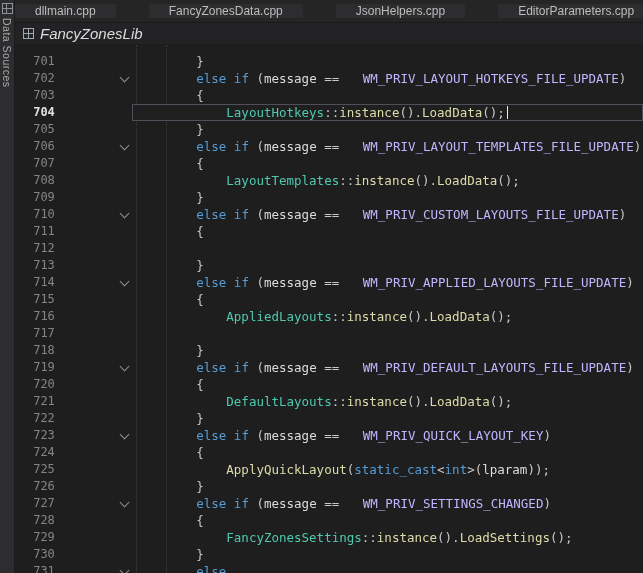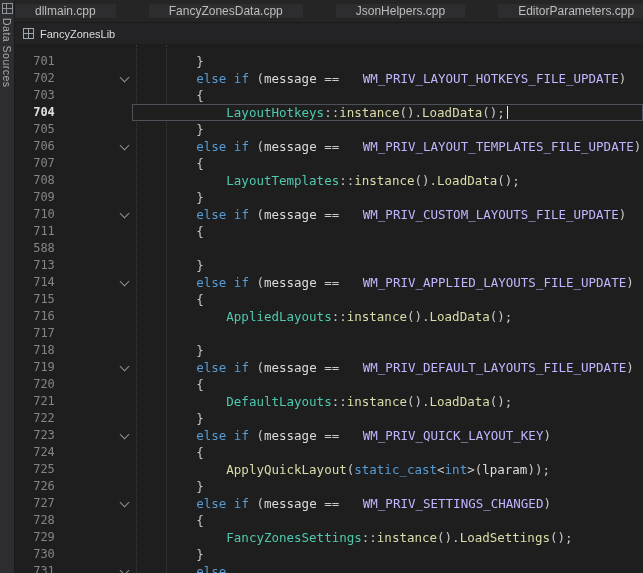--- a/index.html
+++ b/index.html
@@ -46,21 +46,21 @@
   .pin-icon::after{content:"";position:absolute;left:4px;top:7px;width:1px;height:4px;background:#C2C2C2;}
   .close-icon{margin-left:6px;font-size:12px;font-weight:normal;color:#C8C8C8;line-height:1;}
   
   .breadcrumb{
     height:22px;flex:0 0 22px;background:#232326;border-bottom:1px solid #1c1c1c;
     display:flex;align-items:center;padding-left:8px;gap:6px;box-sizing:border-box;
   }
   .bc-icon{width:9px;height:9px;border:1px solid #9FA8B0;position:relative;flex:0 0 auto;}
   .bc-icon::before{content:"";position:absolute;left:3.5px;top:0;bottom:0;width:1px;background:#9FA8B0;}
   .bc-icon::after{content:"";position:absolute;top:3.5px;left:0;right:0;height:1px;background:#9FA8B0;}
-  .bc-label{font-size:11px;color:#DCDCDC;}
+  .bc-label{font-size:15px;color:#DCDCDC;font-style:italic;}
   
   .editor{
     position:relative;flex:1;background:var(--editor_bg,#1E1E1E);overflow:hidden;
     font-family:"DejaVu Sans Mono","Liberation Mono",monospace;font-size:12.5px;
   }
   .guide{position:absolute;top:0;bottom:0;width:0;border-left:1px dotted var(--indent_guide,#3C3C3C);z-index:0;}
   .guide.g1{left:121px;}
   .guide.g2{left:151px;}
   .lines{position:relative;z-index:1;padding-top:8px;}
   .row{display:flex;height:17px;line-height:17px;white-space:pre;}
@@ -135,21 +135,21 @@
           <div class="row"><span class="ln">702</span><span class="gmargin"></span><span class="fold"><i class="chev"></i></span><div class="code"><span class="tok pln">        </span><span class="tok kw">else</span><span class="tok pln"> </span><span class="tok kw">if</span><span class="tok pun"> (</span><span class="tok var">message</span><span class="tok pln"> </span><span class="tok pun">==</span><span class="tok pln"> </span><span class="tok mac">WM_PRIV_LAYOUT_HOTKEYS_FILE_UPDATE</span><span class="tok pun">)</span></div></div>
           <div class="row"><span class="ln">703</span><span class="gmargin"></span><span class="fold"></span><div class="code"><span class="tok pun">        {</span></div></div>
           <div class="row"><span class="ln cur">704</span><span class="gmargin"></span><span class="fold"></span><div class="code cur"><span class="tok pln">            </span><span class="tok typ u">LayoutHotkeys</span><span class="tok pun u">::</span><span class="tok fn u">instance</span><span class="tok pun u">()</span><span class="tok pun">.</span><span class="tok fn">LoadData</span><span class="tok pun">();</span><span class="caret"></span></div></div>
           <div class="row"><span class="ln">705</span><span class="gmargin"></span><span class="fold"></span><div class="code"><span class="tok pun">        }</span></div></div>
           <div class="row"><span class="ln">706</span><span class="gmargin"></span><span class="fold"><i class="chev"></i></span><div class="code"><span class="tok pln">        </span><span class="tok kw">else</span><span class="tok pln"> </span><span class="tok kw">if</span><span class="tok pun"> (</span><span class="tok var">message</span><span class="tok pln"> </span><span class="tok pun">==</span><span class="tok pln"> </span><span class="tok mac">WM_PRIV_LAYOUT_TEMPLATES_FILE_UPDATE</span><span class="tok pun">)</span></div></div>
           <div class="row"><span class="ln">707</span><span class="gmargin"></span><span class="fold"></span><div class="code"><span class="tok pun">        {</span></div></div>
           <div class="row"><span class="ln">708</span><span class="gmargin"></span><span class="fold"></span><div class="code"><span class="tok pln">            </span><span class="tok typ">LayoutTemplates</span><span class="tok pun">::</span><span class="tok fn">instance</span><span class="tok pun">().</span><span class="tok fn">LoadData</span><span class="tok pun">();</span></div></div>
           <div class="row"><span class="ln">709</span><span class="gmargin"></span><span class="fold"></span><div class="code"><span class="tok pun">        }</span></div></div>
           <div class="row"><span class="ln">710</span><span class="gmargin"></span><span class="fold"><i class="chev"></i></span><div class="code"><span class="tok pln">        </span><span class="tok kw">else</span><span class="tok pln"> </span><span class="tok kw">if</span><span class="tok pun"> (</span><span class="tok var">message</span><span class="tok pln"> </span><span class="tok pun">==</span><span class="tok pln"> </span><span class="tok mac">WM_PRIV_CUSTOM_LAYOUTS_FILE_UPDATE</span><span class="tok pun">)</span></div></div>
           <div class="row"><span class="ln">711</span><span class="gmargin"></span><span class="fold"></span><div class="code"><span class="tok pun">        {</span></div></div>
-          <div class="row"><span class="ln">588</span><span class="gmargin"></span><span class="fold"></span></div>
+          <div class="row"><span class="ln">712</span><span class="gmargin"></span><span class="fold"></span></div>
           <div class="row"><span class="ln">713</span><span class="gmargin"></span><span class="fold"></span><div class="code"><span class="tok pun">        }</span></div></div>
           <div class="row"><span class="ln">714</span><span class="gmargin"></span><span class="fold"><i class="chev"></i></span><div class="code"><span class="tok pln">        </span><span class="tok kw">else</span><span class="tok pln"> </span><span class="tok kw">if</span><span class="tok pun"> (</span><span class="tok var">message</span><span class="tok pln"> </span><span class="tok pun">==</span><span class="tok pln"> </span><span class="tok mac">WM_PRIV_APPLIED_LAYOUTS_FILE_UPDATE</span><span class="tok pun">)</span></div></div>
           <div class="row"><span class="ln">715</span><span class="gmargin"></span><span class="fold"></span><div class="code"><span class="tok pun">        {</span></div></div>
           <div class="row"><span class="ln">716</span><span class="gmargin"></span><span class="fold"></span><div class="code"><span class="tok pln">            </span><span class="tok typ">AppliedLayouts</span><span class="tok pun">::</span><span class="tok fn">instance</span><span class="tok pun">().</span><span class="tok fn">LoadData</span><span class="tok pun">();</span></div></div>
           <div class="row"><span class="ln">717</span><span class="gmargin"></span><span class="fold"></span></div>
           <div class="row"><span class="ln">718</span><span class="gmargin"></span><span class="fold"></span><div class="code"><span class="tok pun">        }</span></div></div>
           <div class="row"><span class="ln">719</span><span class="gmargin"></span><span class="fold"><i class="chev"></i></span><div class="code"><span class="tok pln">        </span><span class="tok kw">else</span><span class="tok pln"> </span><span class="tok kw">if</span><span class="tok pun"> (</span><span class="tok var">message</span><span class="tok pln"> </span><span class="tok pun">==</span><span class="tok pln"> </span><span class="tok mac">WM_PRIV_DEFAULT_LAYOUTS_FILE_UPDATE</span><span class="tok pun">)</span></div></div>
           <div class="row"><span class="ln">720</span><span class="gmargin"></span><span class="fold"></span><div class="code"><span class="tok pun">        {</span></div></div>
           <div class="row"><span class="ln">721</span><span class="gmargin"></span><span class="fold"></span><div class="code"><span class="tok pln">            </span><span class="tok typ">DefaultLayouts</span><span class="tok pun">::</span><span class="tok fn">instance</span><span class="tok pun">().</span><span class="tok fn">LoadData</span><span class="tok pun">();</span></div></div>
           <div class="row"><span class="ln">722</span><span class="gmargin"></span><span class="fold"></span><div class="code"><span class="tok pun">        }</span></div></div>

